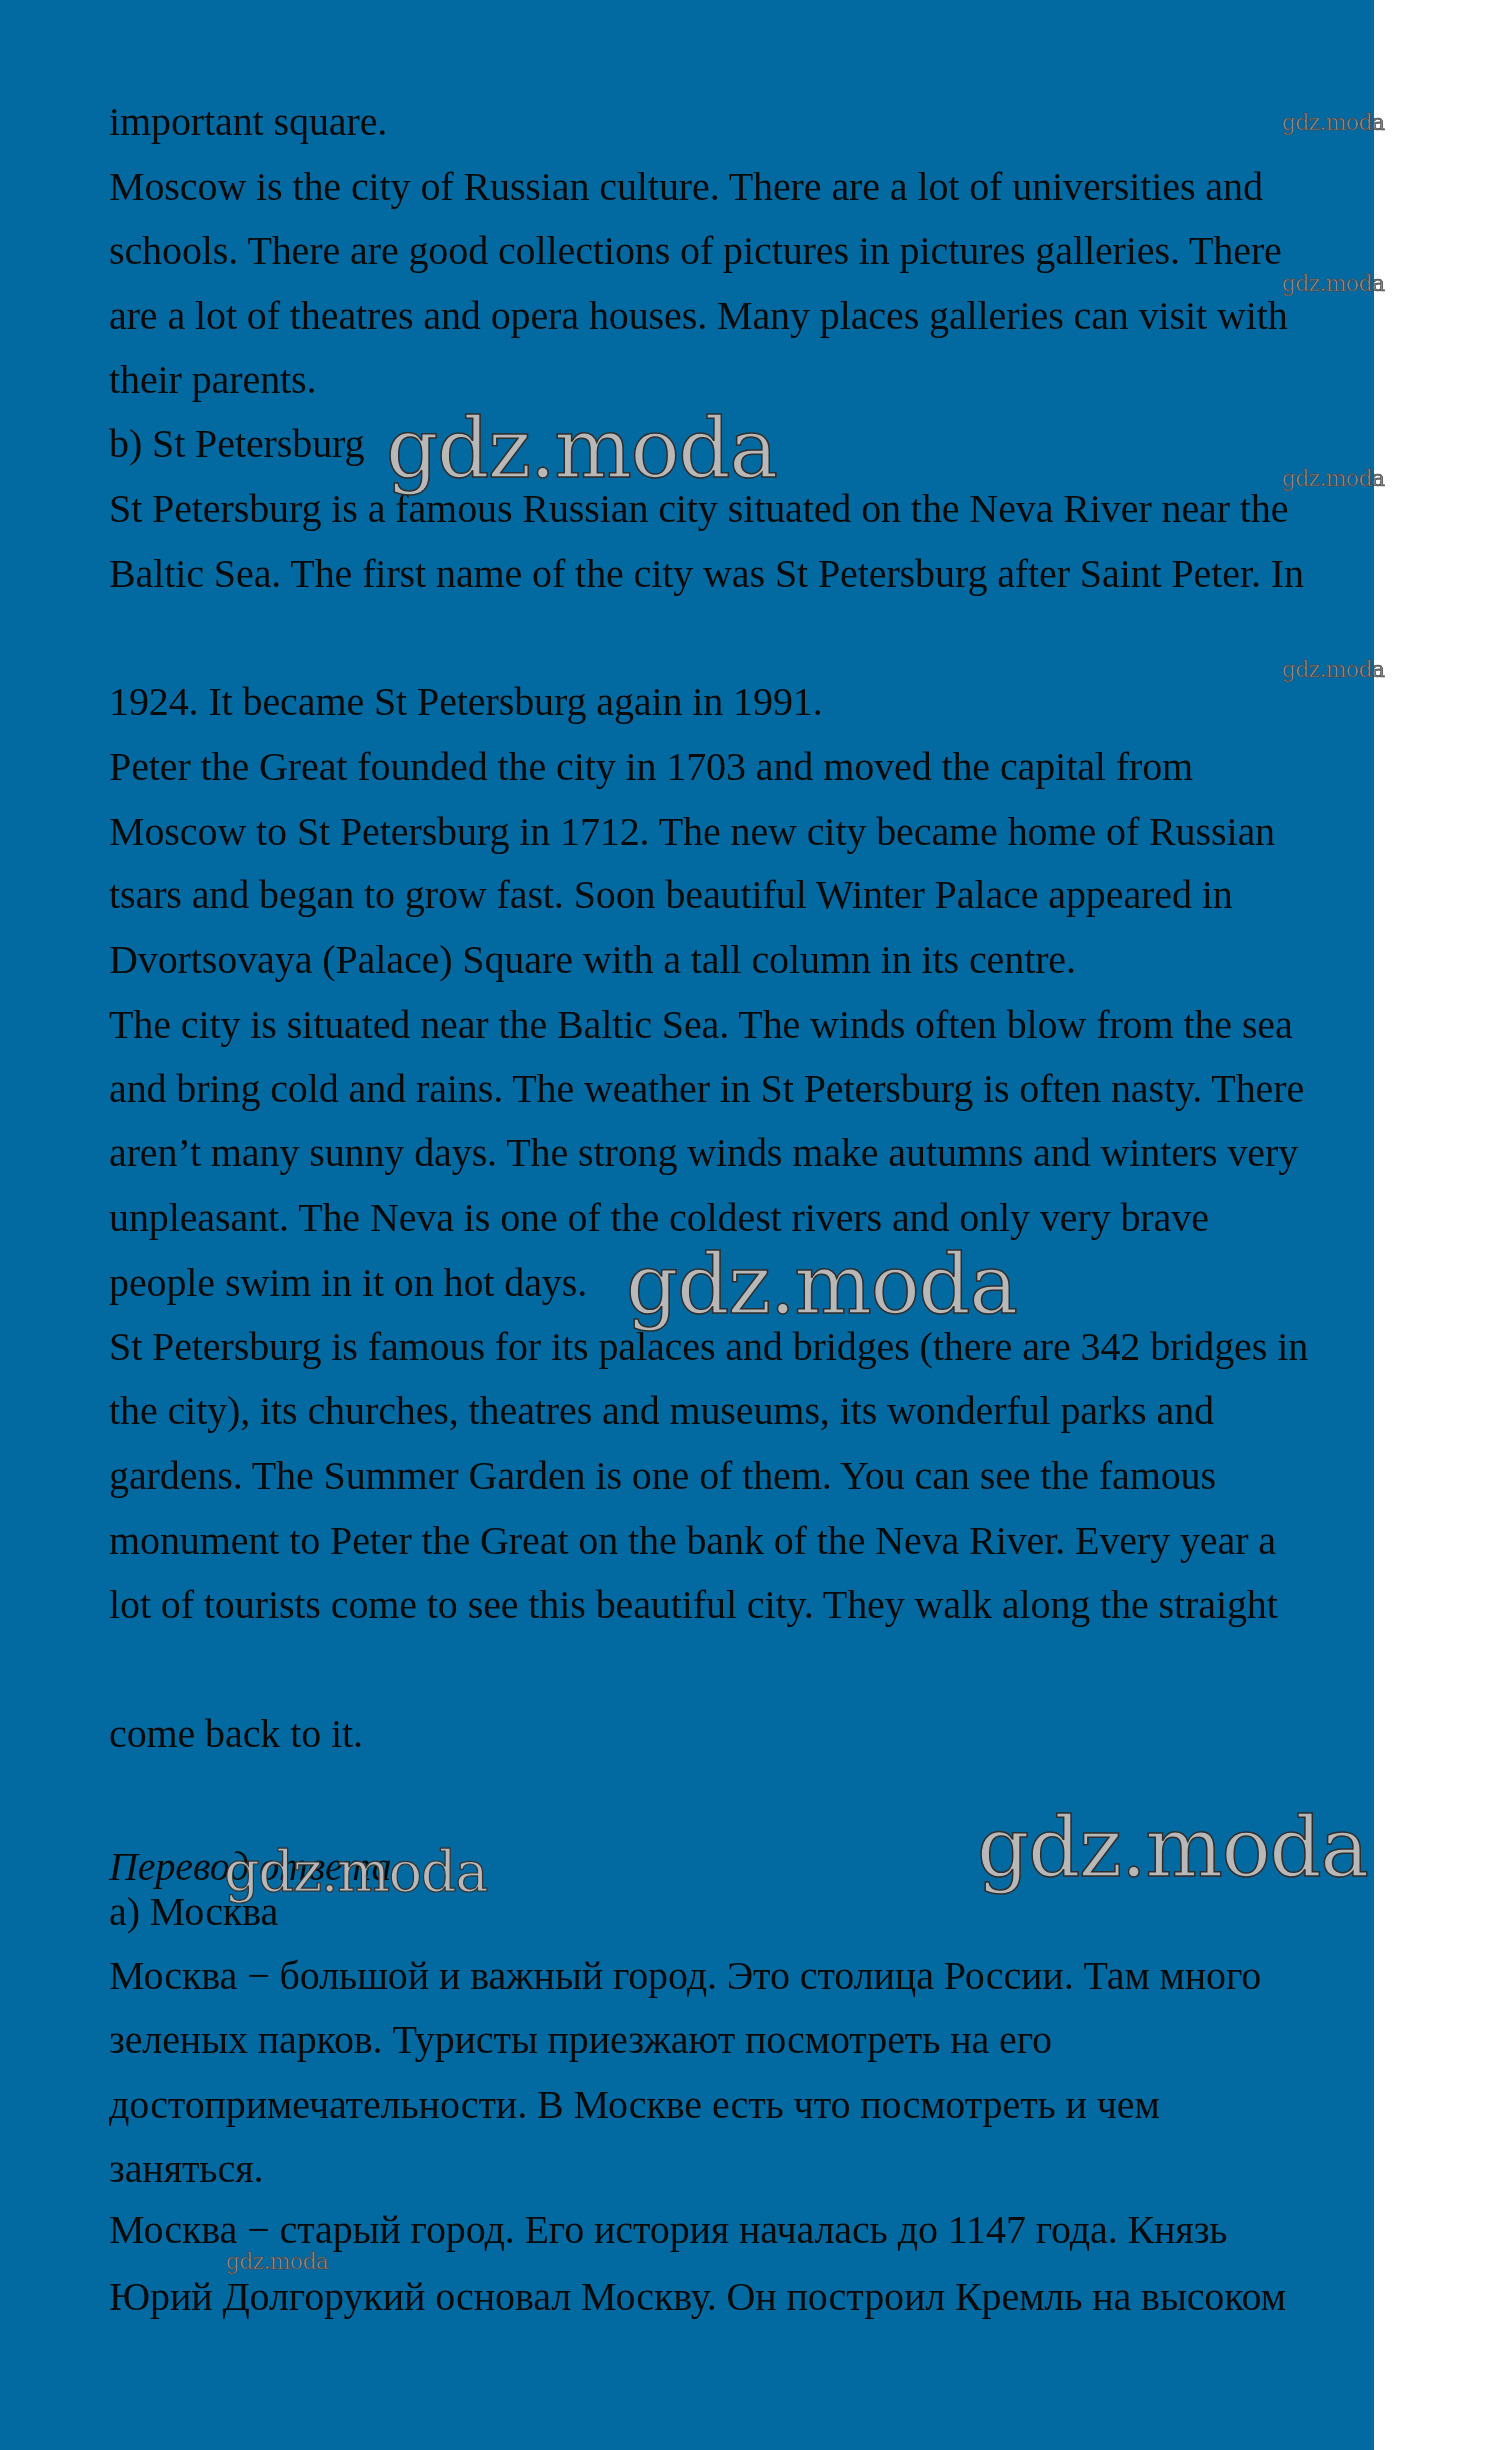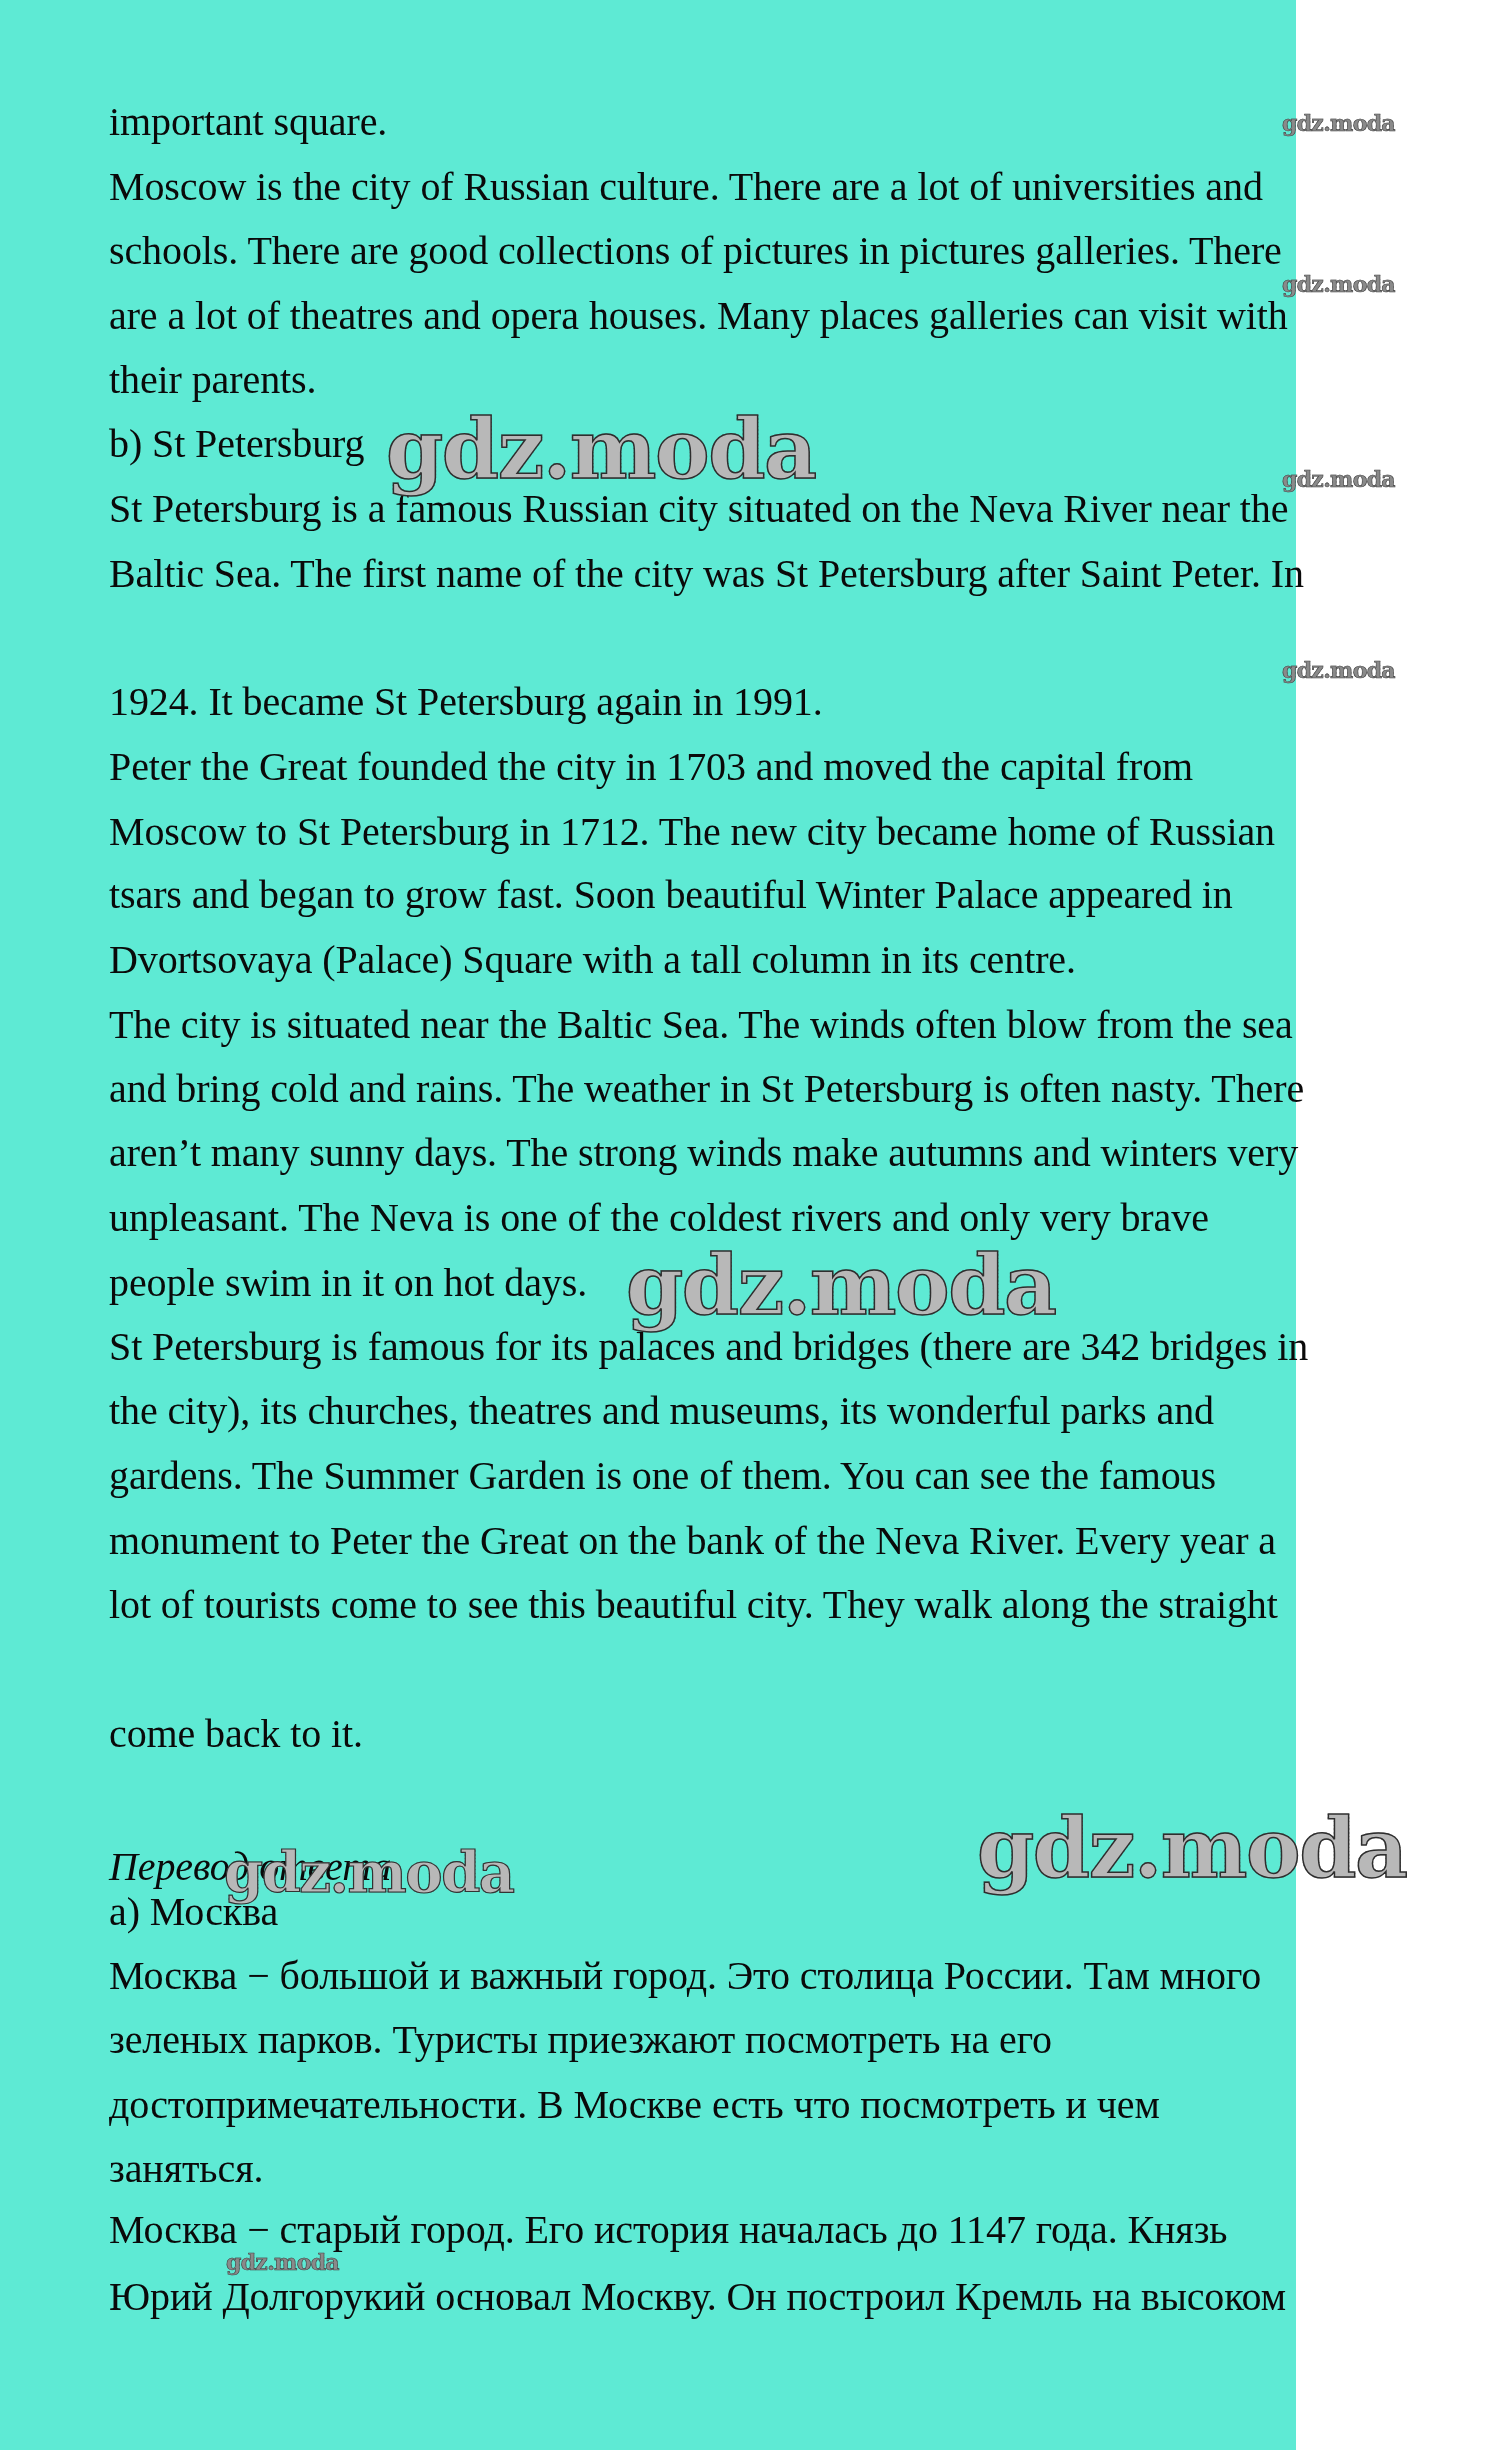--- a/index.html
+++ b/index.html
@@ -1,28 +1,28 @@
 <!DOCTYPE html>
 <html style="font-size:11.8px"><head>
 <meta charset="utf-8">
 <style>
   html, body { margin: 0; padding: 0; background: #ffffff; }
   body { width: 1509px; height: 2450px; position: relative; overflow: hidden; }
-  .page { position: absolute; left: 0; top: 0; width: 1268px; height: 2450px; background: #5eead4; padding-left: 28px; }
+  .page { position: absolute; left: 0; top: 0; width: 1374px; height: 2450px; background: #0369a1; }
   .line {
     position: absolute; left: 109px;
     font-family: "Liberation Serif", "DejaVu Serif", serif;
     font-size: 40px; line-height: 44px; color: #0a0a0a;
     white-space: nowrap; letter-spacing: -0.1px;
   }
   .line.italic { font-style: italic; margin-top: 44px; }
   .wm {
     position: absolute;
     font-family: "DejaVu Serif", "Liberation Serif", serif;
-    font-weight: bold; white-space: nowrap;
+    font-weight: normal; white-space: nowrap;
     color: #b8b8b8;
     -webkit-text-stroke: 1.1px #3a3a3a;
     background-image: repeating-linear-gradient(0deg, rgba(60,60,60,0.55) 0px, rgba(60,60,60,0.55) 1.5px, rgba(255,255,255,0) 1.5px, rgba(255,255,255,0) 3.7px);
     -webkit-background-clip: text; background-clip: text;
     letter-spacing: -1.5px;
     line-height: 1;
   }
   .wm.big { font-size: 82px; -webkit-text-stroke: 1.5px #2e2e2e; }
   .wm.mid { font-size: 56px; -webkit-text-stroke: 1.2px #333; }
   .wm.small { font-size: 22px; -webkit-text-stroke: 0.6px #444; letter-spacing: -0.7px; color: #8a8a8a; }

